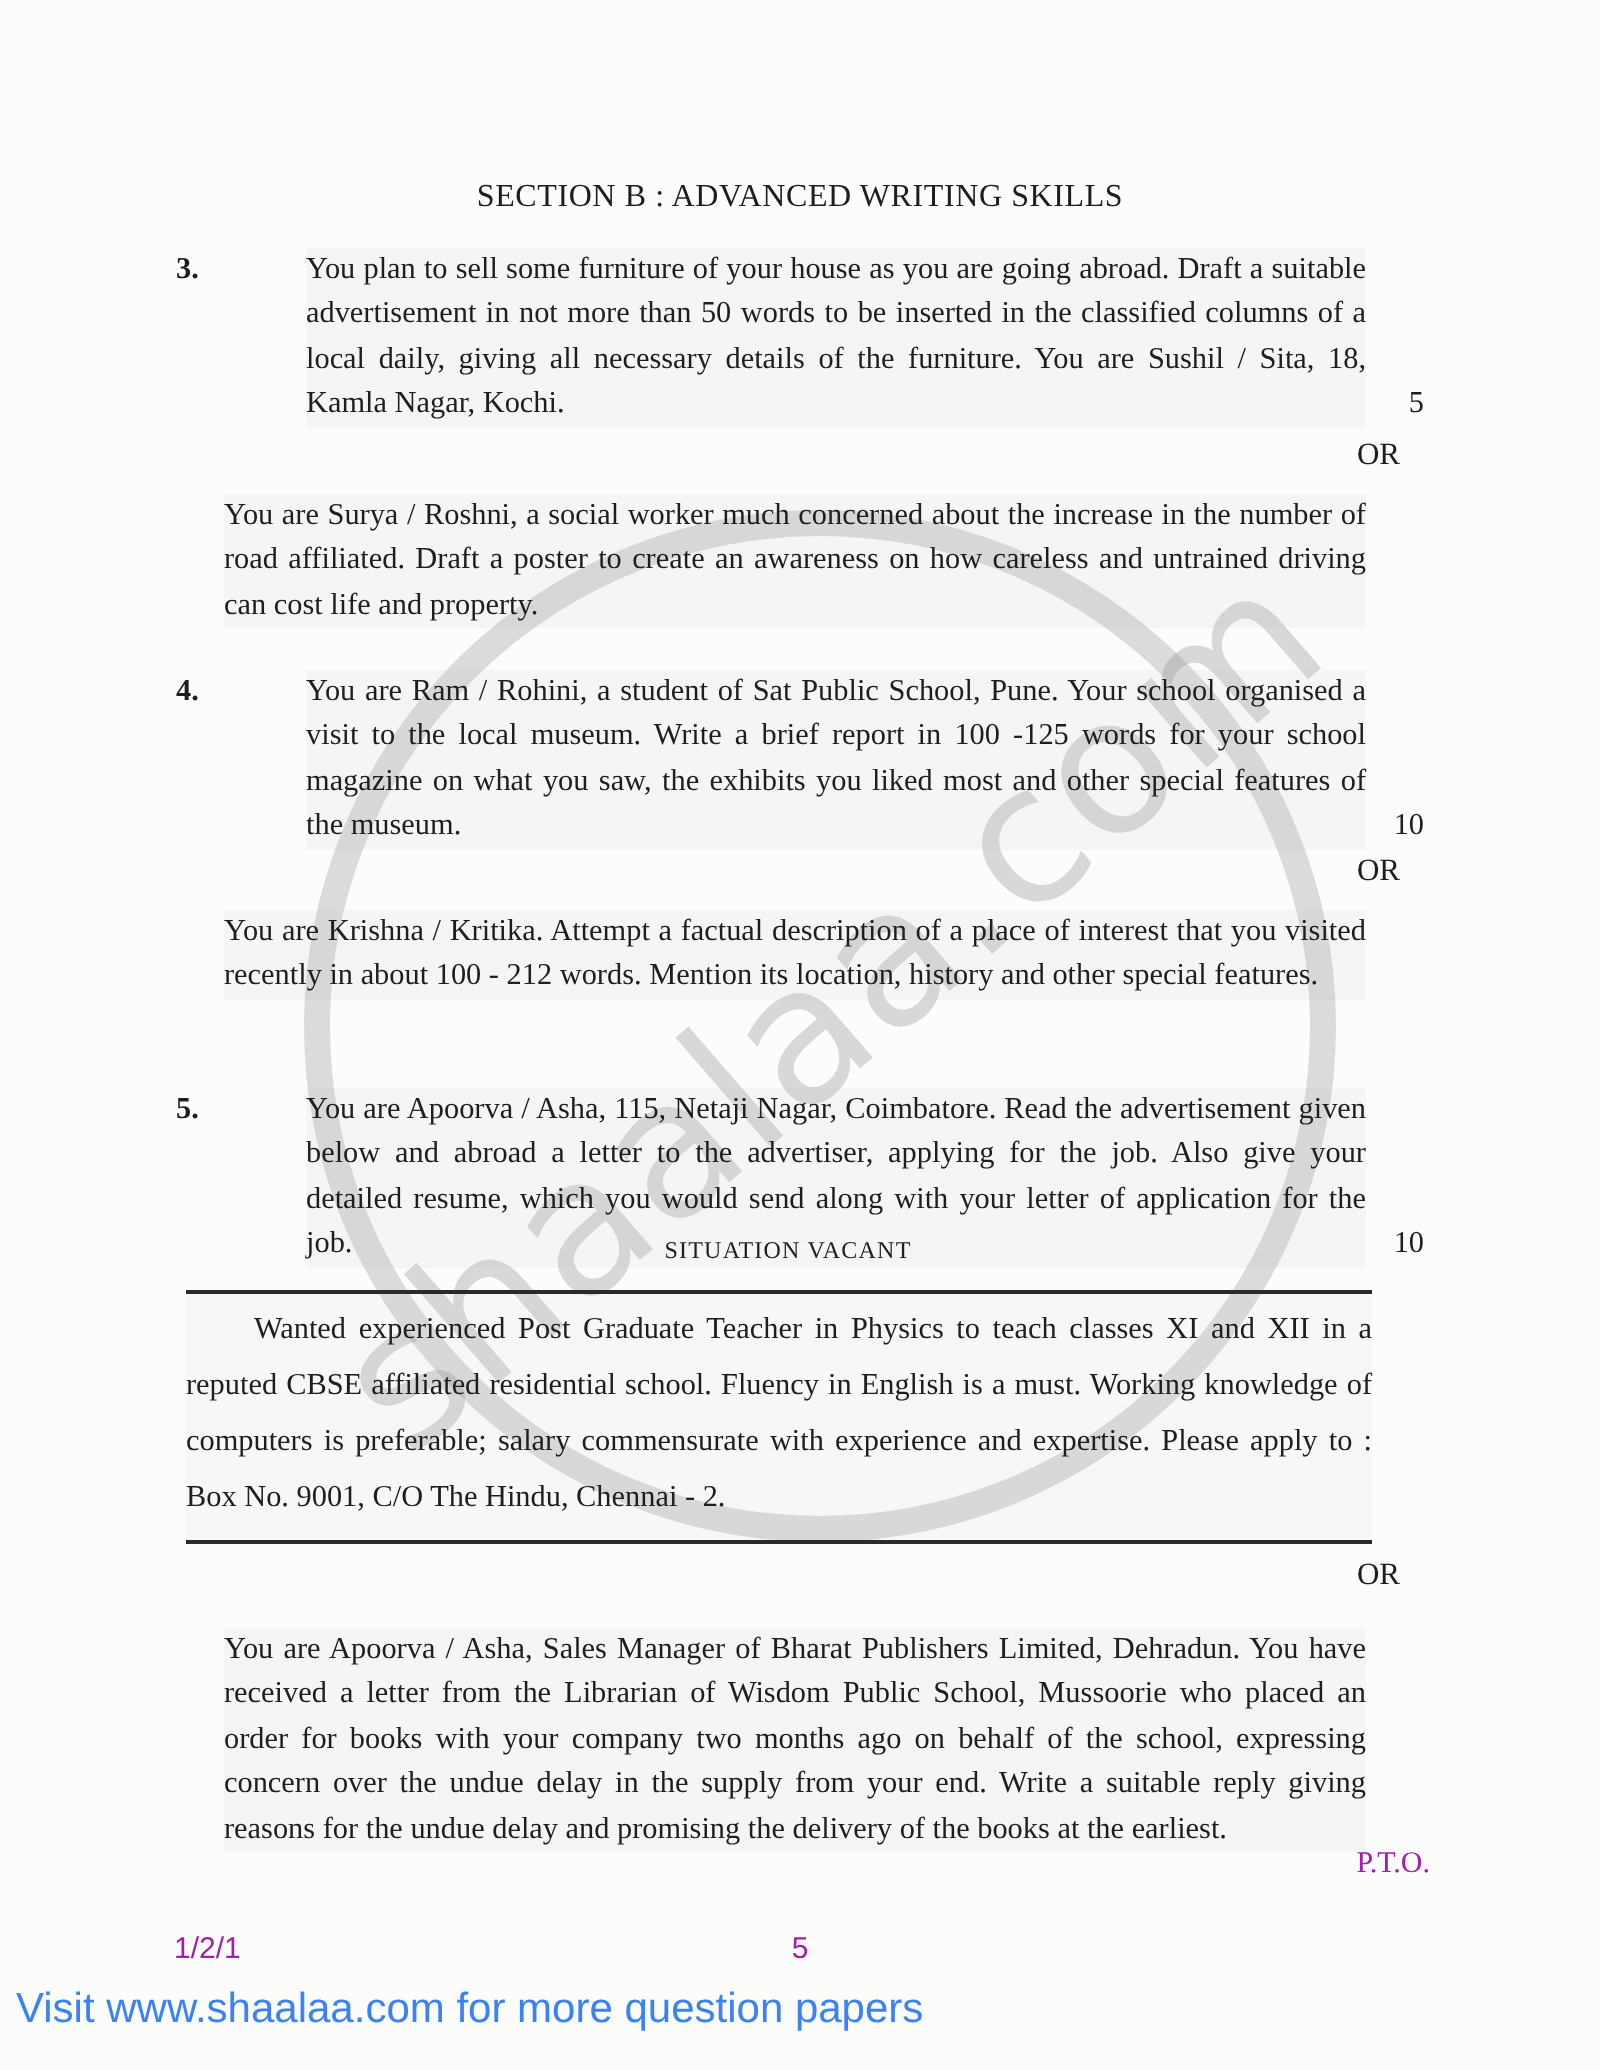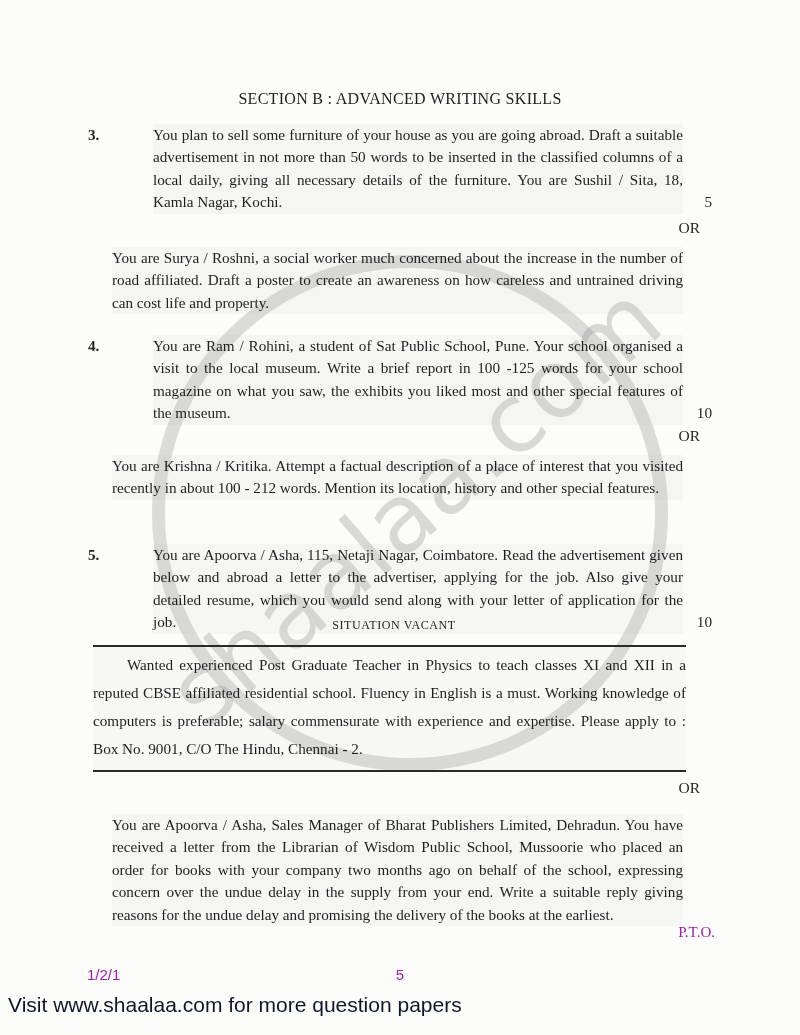--- a/index.html
+++ b/index.html
@@ -76,21 +76,21 @@
   
   .footer-left, .footer-center, .footer-right, .caption {
     font-family: "Liberation Sans", sans-serif;
     color: #a21caf;
   }
   .footer-left  { position: absolute; left: 87px;  top: 966px; font-size: 15px; }
   .footer-center{ position: absolute; left: 0; width: 800px; top: 966px; text-align: center; font-size: 15px; }
   .footer-right { position: absolute; right: 85px; top: 924px; font-size: 15px; font-family: Liberation Serif, serif; }
   .caption {
     position: absolute; left: 8px; top: 993px;
-    font-size: 21px; color: #0f172a;
+    font-size: 21px; color: #3b82f6;
   }
 </style>
 </head>
 <body>
 
 <div class="page">
 
   <div class="wm-ring"></div>
   <div class="wm-text">shaalaa.com</div>
 

